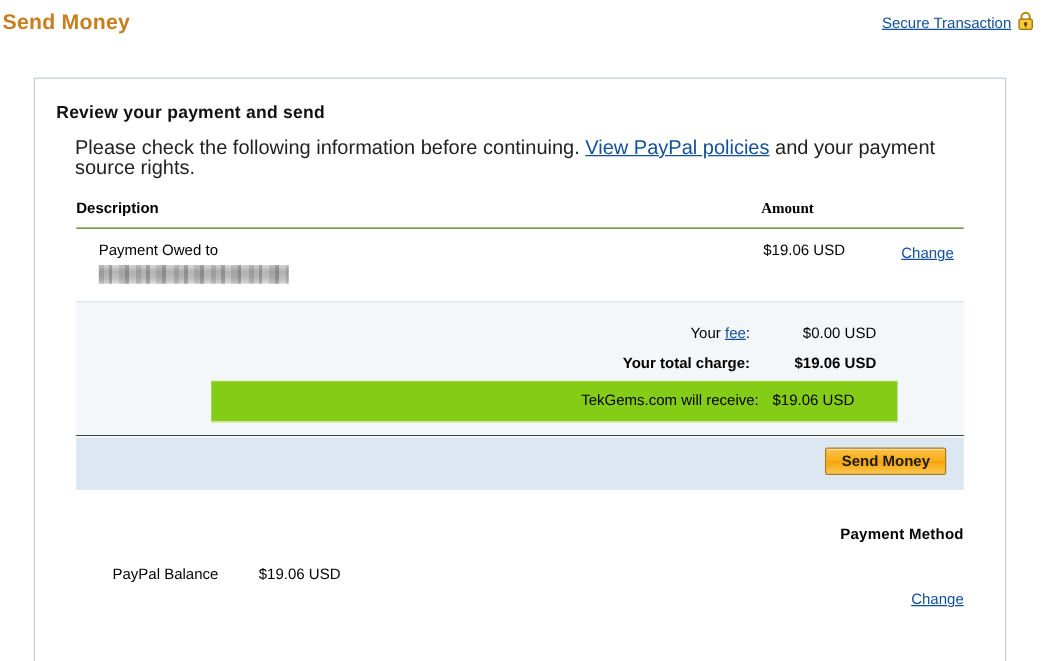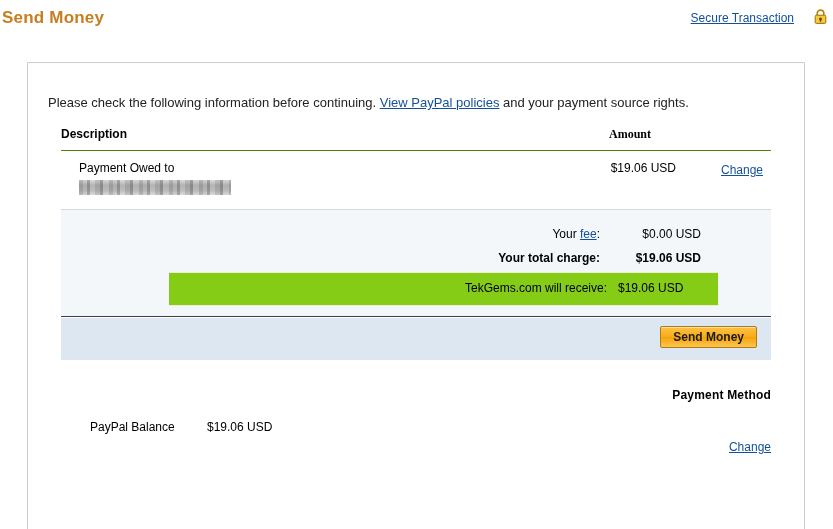--- a/index.html
+++ b/index.html
@@ -31,21 +31,21 @@
     font-weight: bold;
     color: #c87d1e;
     letter-spacing: 0.2px;
   }
   .secure-block {
     position: absolute;
     right: 6px;
     top: 10px;
     display: flex;
     align-items: center;
-    gap: 20px;
+    gap: 5px;
   }
   .secure-link {
     font-size: 12px;
     color: #12509a;
     text-decoration: underline;
     cursor: pointer;
   }
   .lock-icon {
     display: inline-block;
     width: 13px;
@@ -70,22 +70,22 @@
   }
   .panel-heading {
     font-size: 14px;
     font-weight: bold;
     color: #111111;
     letter-spacing: 0.2px;
     margin: 0 0 0 1px;
   }
   .panel-sub {
     margin-top: 14px;
-    margin-left: 4px;
-    font-size: 13px;
+    margin-left: 16px;
+    font-size: 16px;
     color: #222222;
     line-height: 16px;
   }
   .inline-link {
     color: #12509a;
     text-decoration: underline;
     cursor: pointer;
   }
 
   
@@ -293,20 +293,21 @@
         <circle cx="6.5" cy="10.0" r="1.5" fill="#6b4a05"></circle>
         <rect x="5.9" y="10.2" width="1.2" height="2.6" fill="#6b4a05"></rect>
       </svg>
     </span>
   </div>
 </div>
 
 <div class="panel">
   <div class="panel-inner">
 
+    <div class="panel-heading">Review your payment and send</div>
 
     <div class="panel-sub">
       <span>Please check the following information before continuing. </span><span class="inline-link">View PayPal policies</span><span> and your payment source rights.</span>
     </div>
 
     <div class="table-wrap">
 
       <div class="thead">
         <span class="th-desc">Description</span>
         <span class="th-amount">Amount</span>

